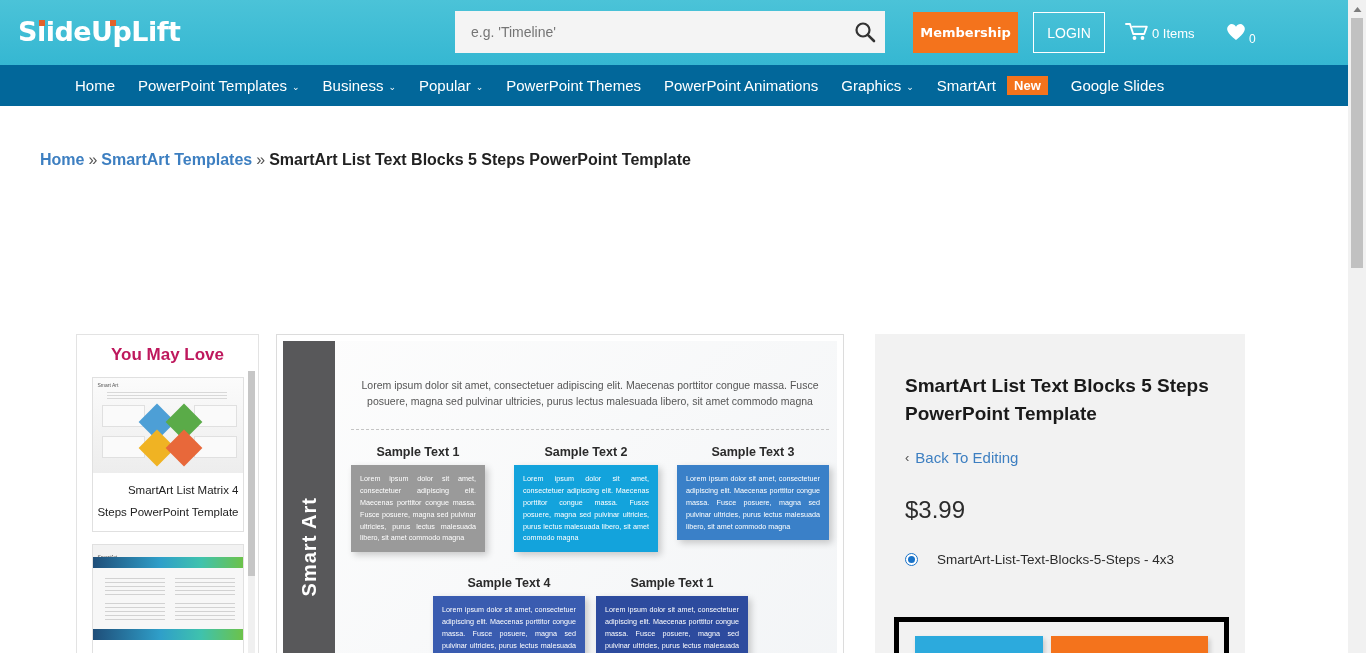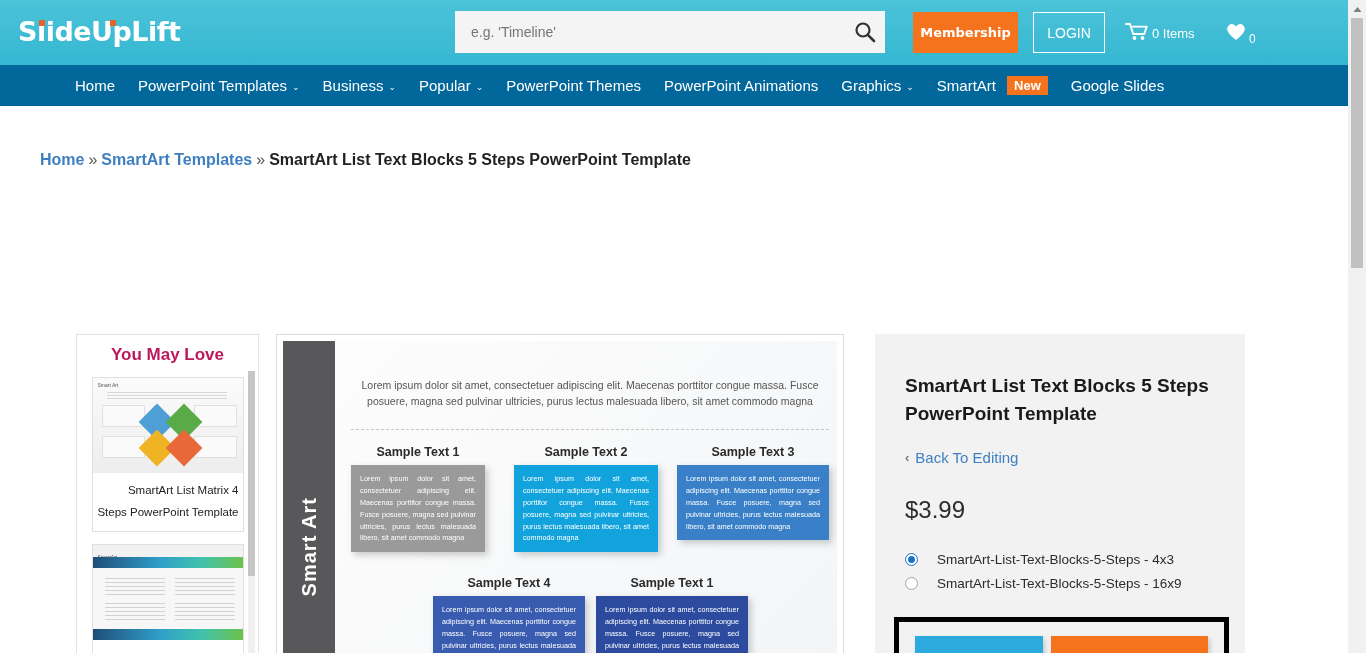--- a/index.html
+++ b/index.html
@@ -415,24 +415,20 @@
       <span>Back To Editing</span>
     </div>
 
     <div class="p-price">$3.99</div>
 
     <div class="p-opts">
       <label class="p-opt">
         <span class="radio on"></span>
         <span class="p-opt-label">SmartArt-List-Text-Blocks-5-Steps - 4x3</span>
       </label>
-      <label class="p-opt">
-        <span class="radio"></span>
-        <span class="p-opt-label">SmartArt-List-Text-Blocks-5-Steps - 16x9</span>
-      </label>
     </div>
 
     <div class="cta-frame">
       <div class="cta-inner">
         <button class="btn-cart">ADD TO CART</button>
         <button class="btn-buy">BUY MEMBERSHIP</button>
       </div>
     </div>
 
   </div>

